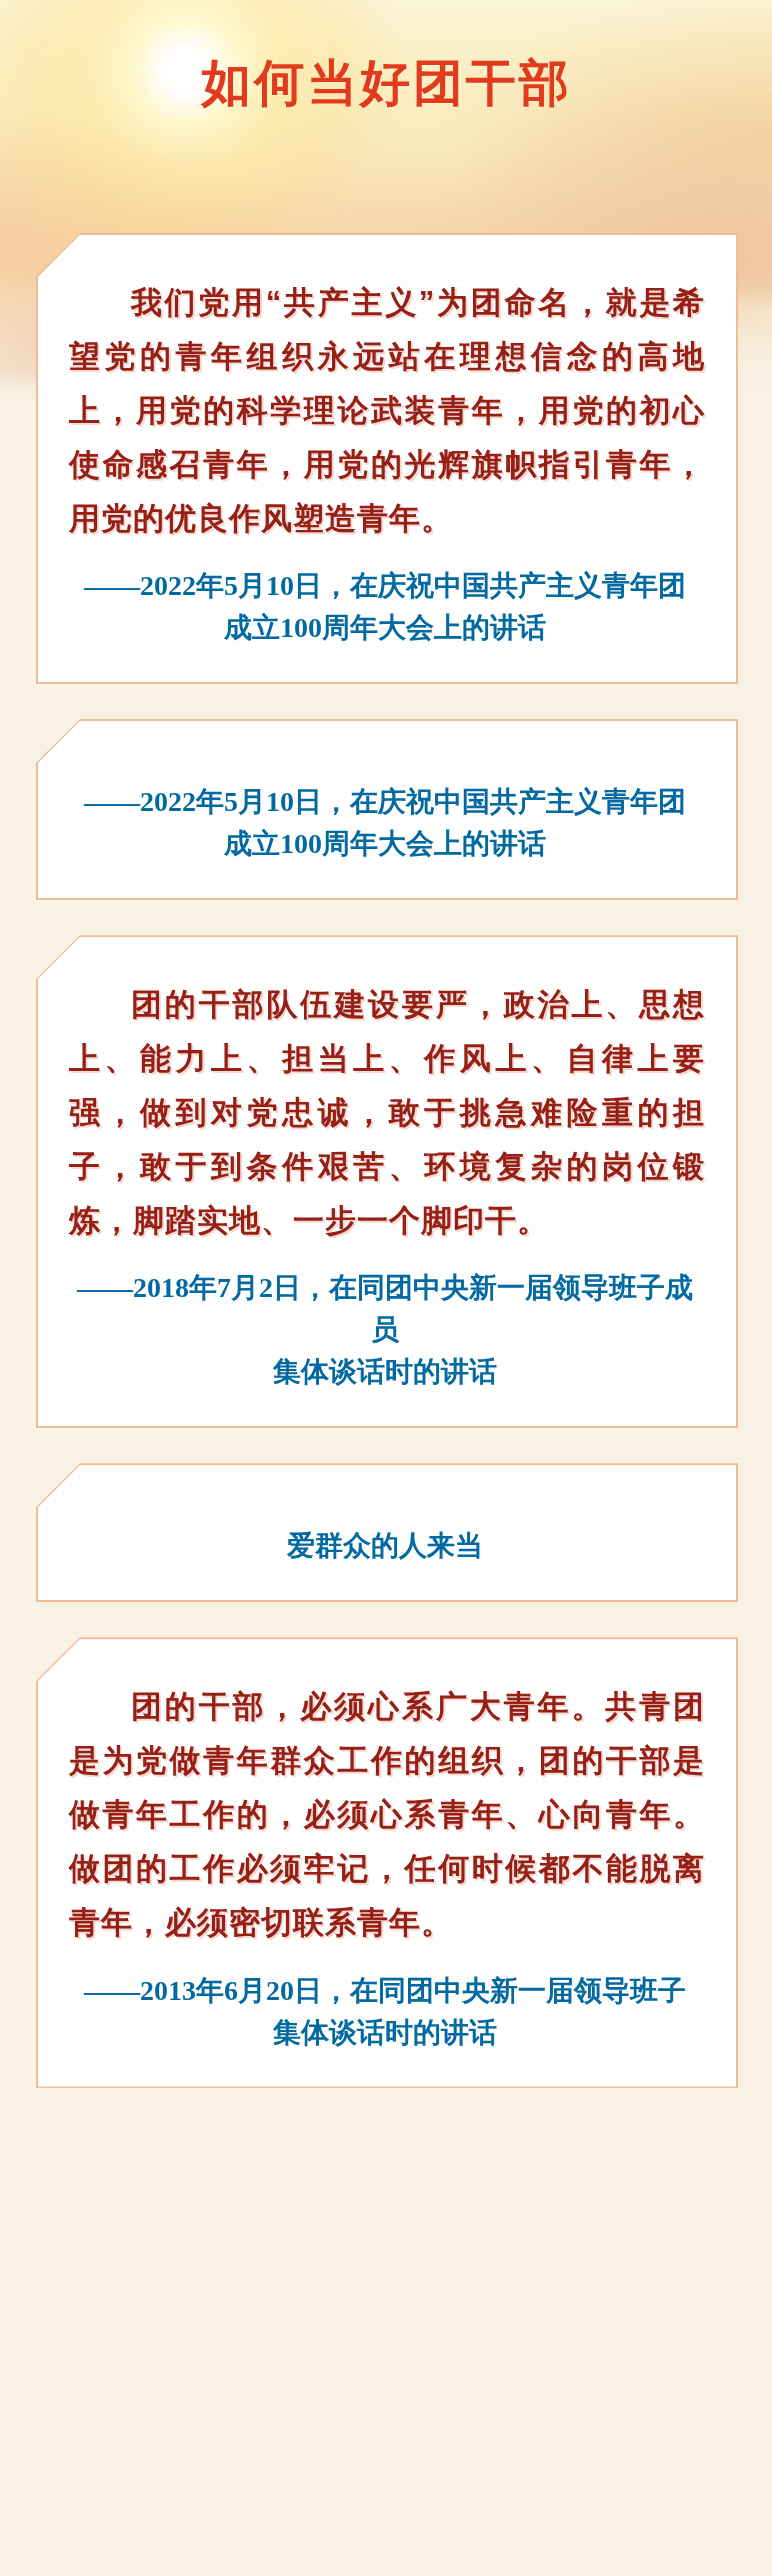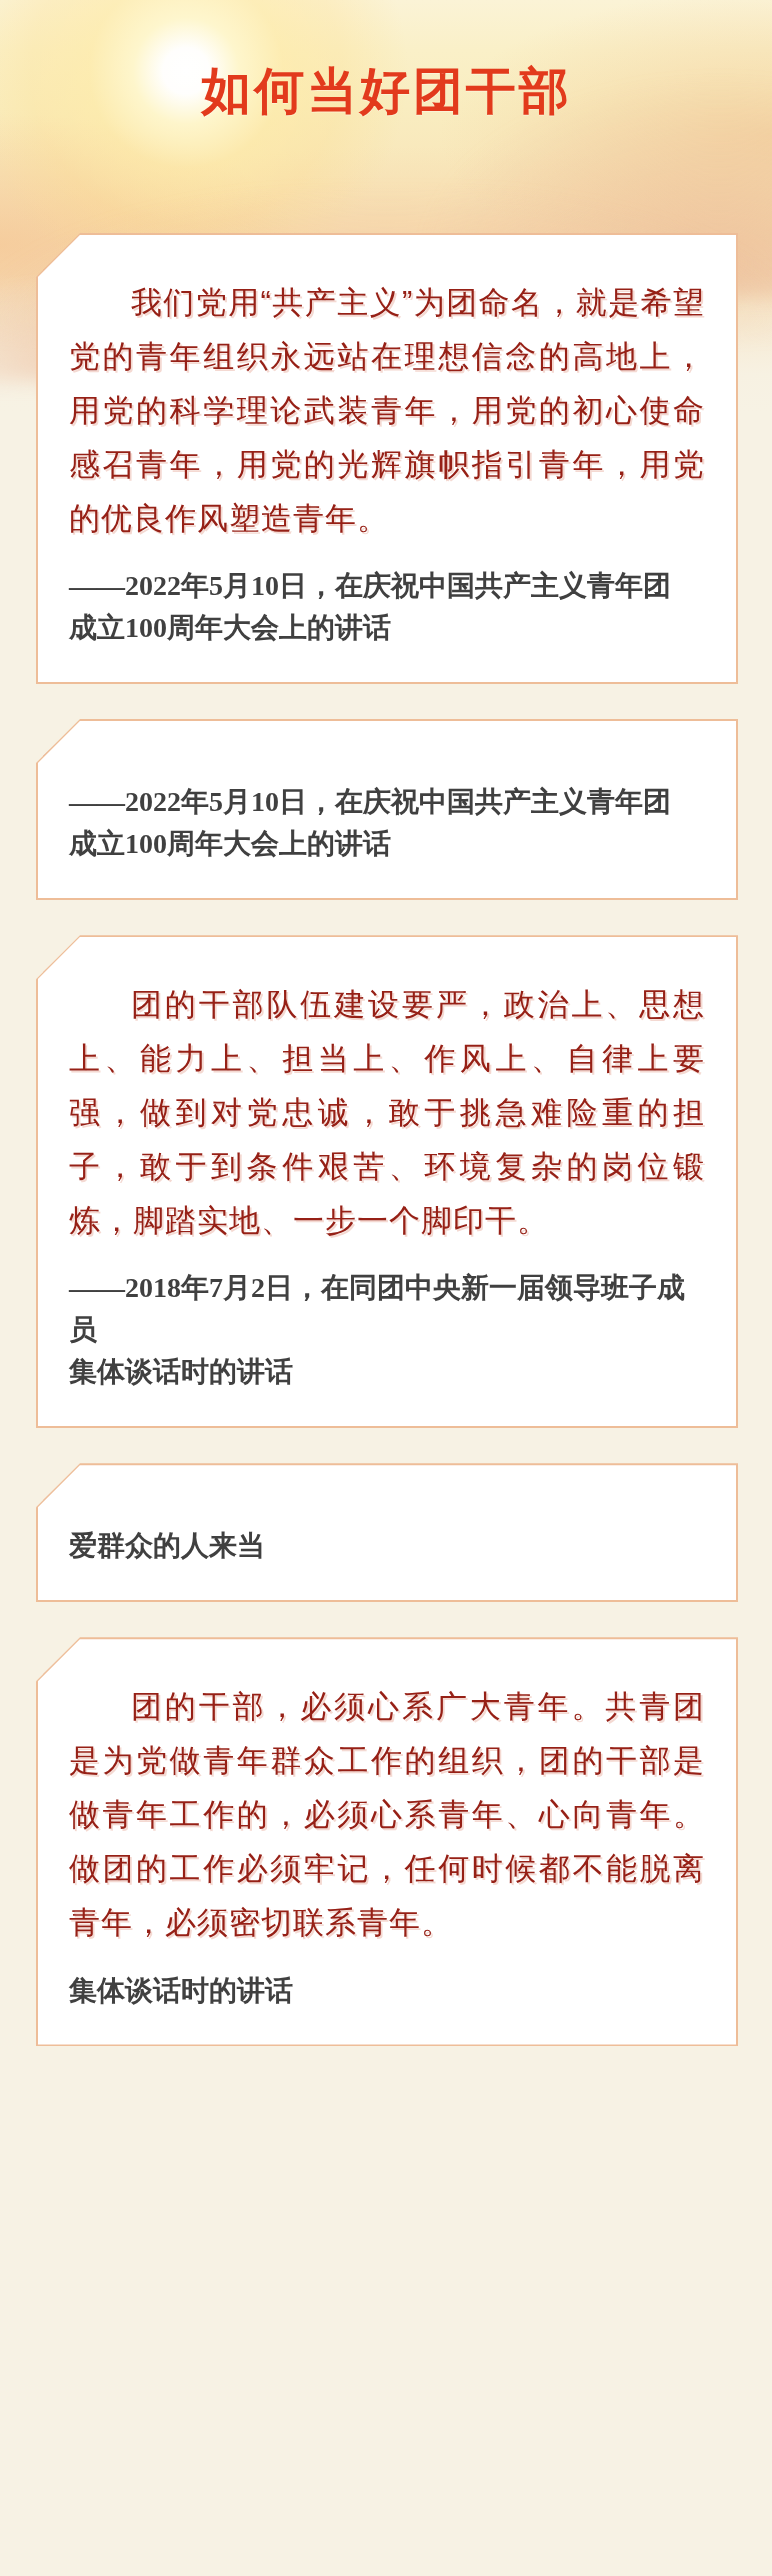--- a/index.html
+++ b/index.html
@@ -53,21 +53,20 @@
     top: 50px; left: 0;
     width: 773px;
     text-align: center;
     font-family: "Liberation Serif", "DejaVu Serif", serif;
     font-weight: 900;
     font-size: 50px;
     line-height: 66px;
     letter-spacing: 2.9px;
     color: #e23a1c;
     text-shadow: 0 1px 0 rgba(255,255,255,0.35);
-    margin-top: 8px;
   }
   
   .cards {
     position: absolute;
     top: 233px;
     left: 36px;
     width: 702px;
     display: flex;
     flex-direction: column;
     gap: 35px;
@@ -88,35 +87,35 @@
     position: absolute;
     top: 6.8px; left: 6.8px;
     width: 29px; height: 30px;
     background: linear-gradient(135deg, #d33b0a 0%, #c33106 55%, #9e2a06 100%);
     clip-path: polygon(0 0, 100% 0, 0 100%);
   }
   .quote-body {
     margin: 0;
     font-size: 31px;
     line-height: 54px;
-    font-weight: normal;
+    font-weight: bold;
     letter-spacing: 1px;
     color: #962016;
     text-indent: 2em;
     text-align: justify;
     text-shadow: 1.9px 1.9px 0 rgba(228,160,142,0.40);
   }
   .quote-attr {
     margin: 19.3px 3.9px 0 0;
-    text-align: left;
+    text-align: center;
     font-family: "Liberation Serif", "DejaVu Serif", serif;
     font-weight: bold;
     font-size: 28px;
     line-height: 42px;
-    color: #404040;
+    color: #0369a1;
   }
   .attr-line { display: block; }
 </style>
 </head>
 <body>
 
 <div class="page">
 
   <div class="sky">
     <div class="mtn mtn-right"></div>
@@ -169,20 +168,21 @@
           <span class="attr-line">爱群众的人来当</span>
         </p>
       </div>
     </article>
 
     <article class="card-frame">
       <div class="corner-triangle"></div>
       <div class="card-inner">
         <p class="quote-body">团的干部，必须心系广大青年。共青团是为党做青年群众工作的组织，团的干部是做青年工作的，必须心系青年、心向青年。做团的工作必须牢记，任何时候都不能脱离青年，必须密切联系青年。</p>
         <p class="quote-attr">
+          <span class="attr-line">——2013年6月20日，在同团中央新一届领导班子</span>
           <span class="attr-line">集体谈话时的讲话</span>
         </p>
       </div>
     </article>
 
   </div>
 </div>
 
 
 </body></html>

